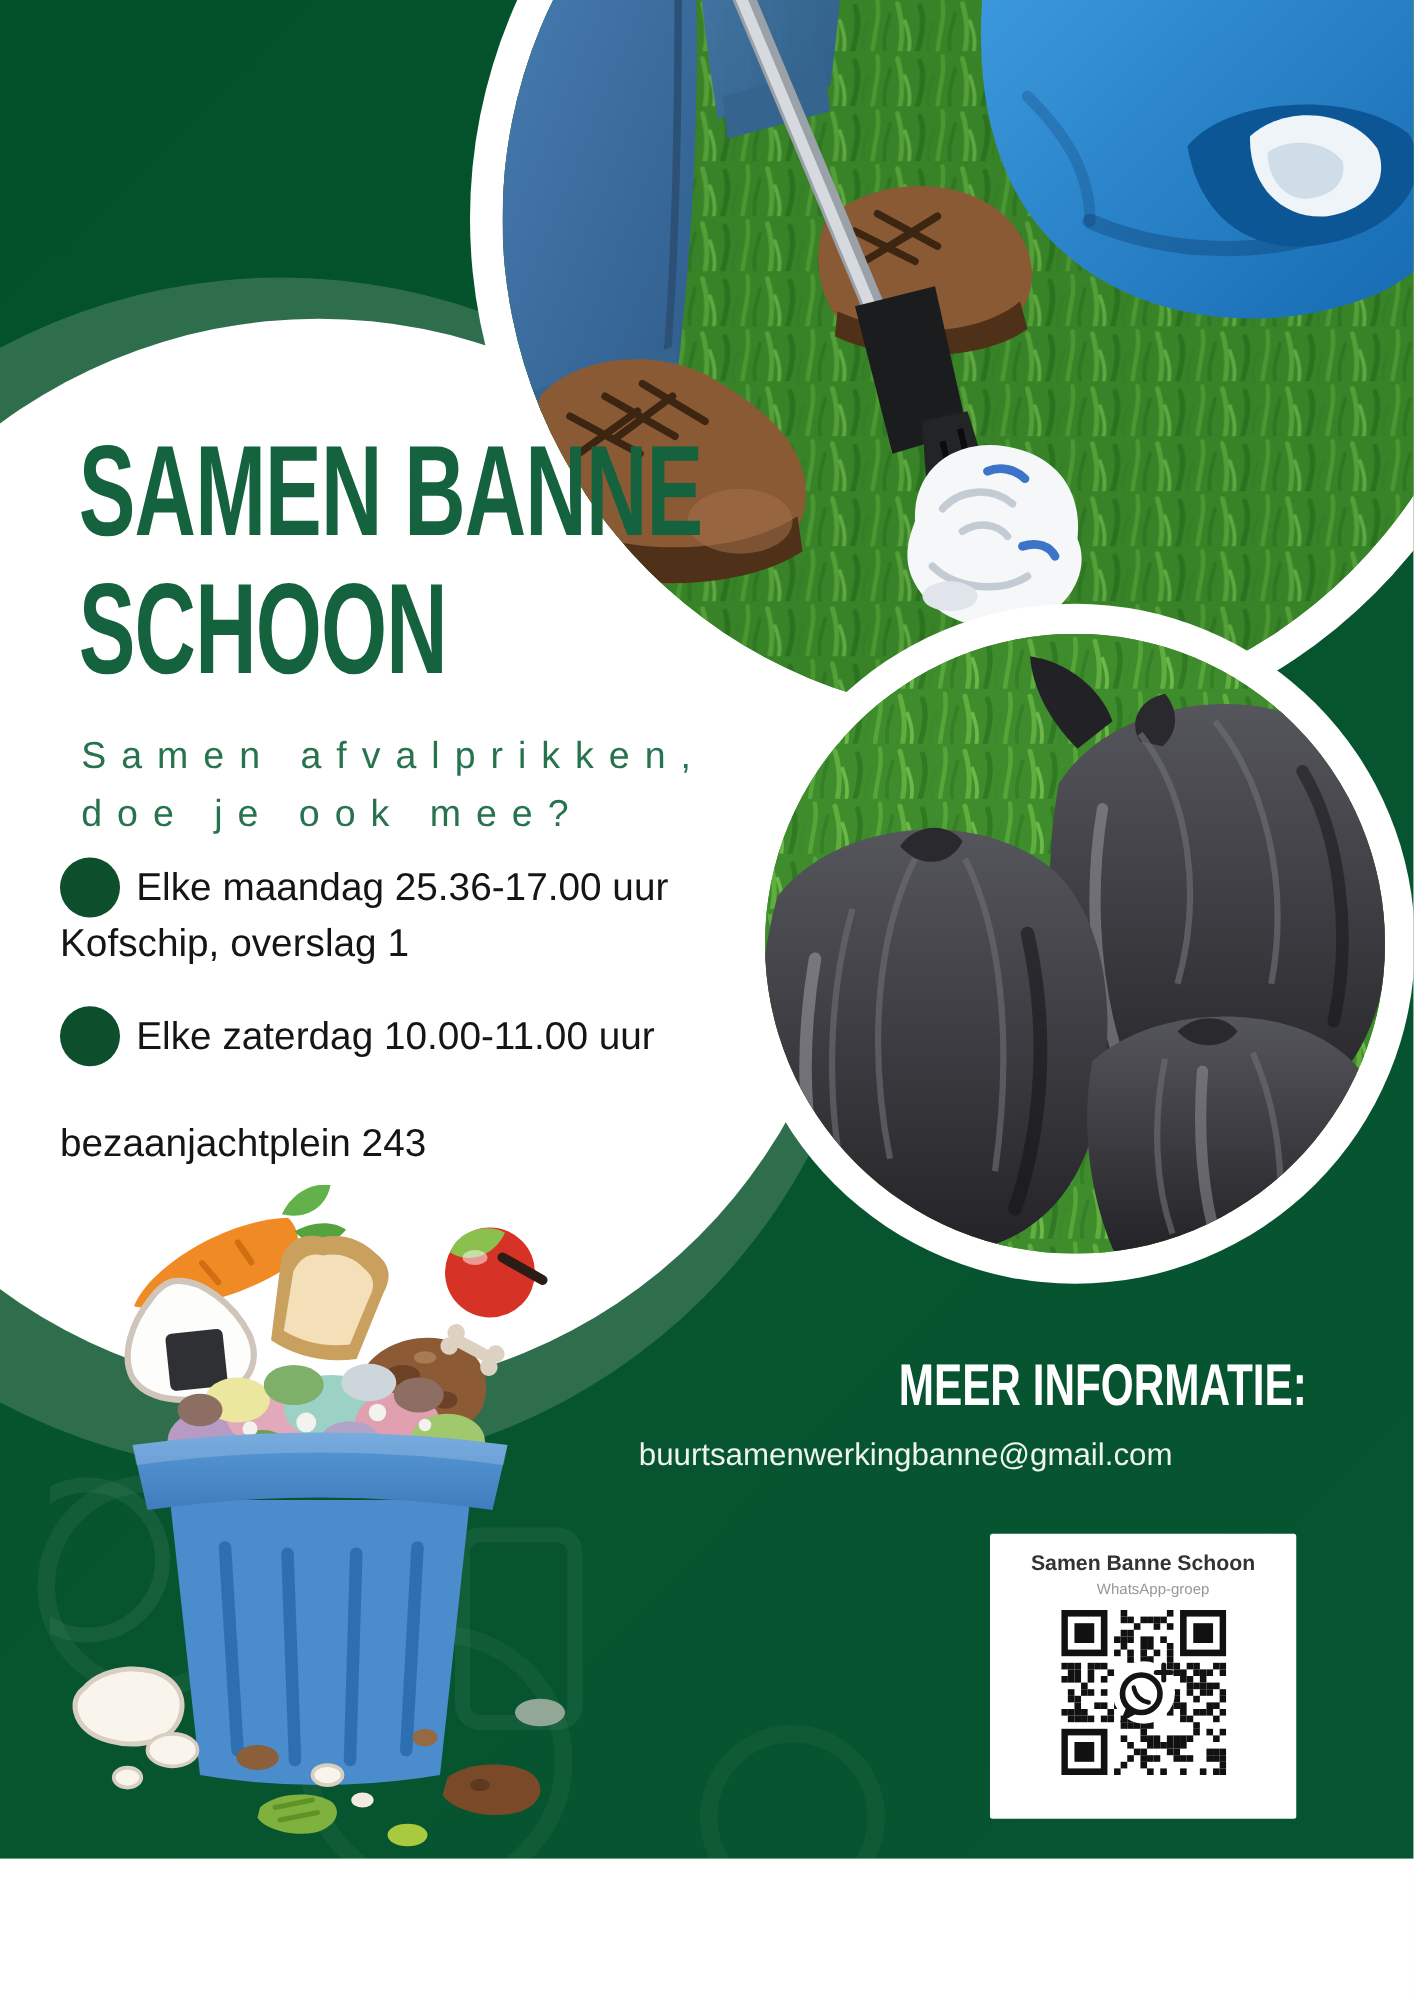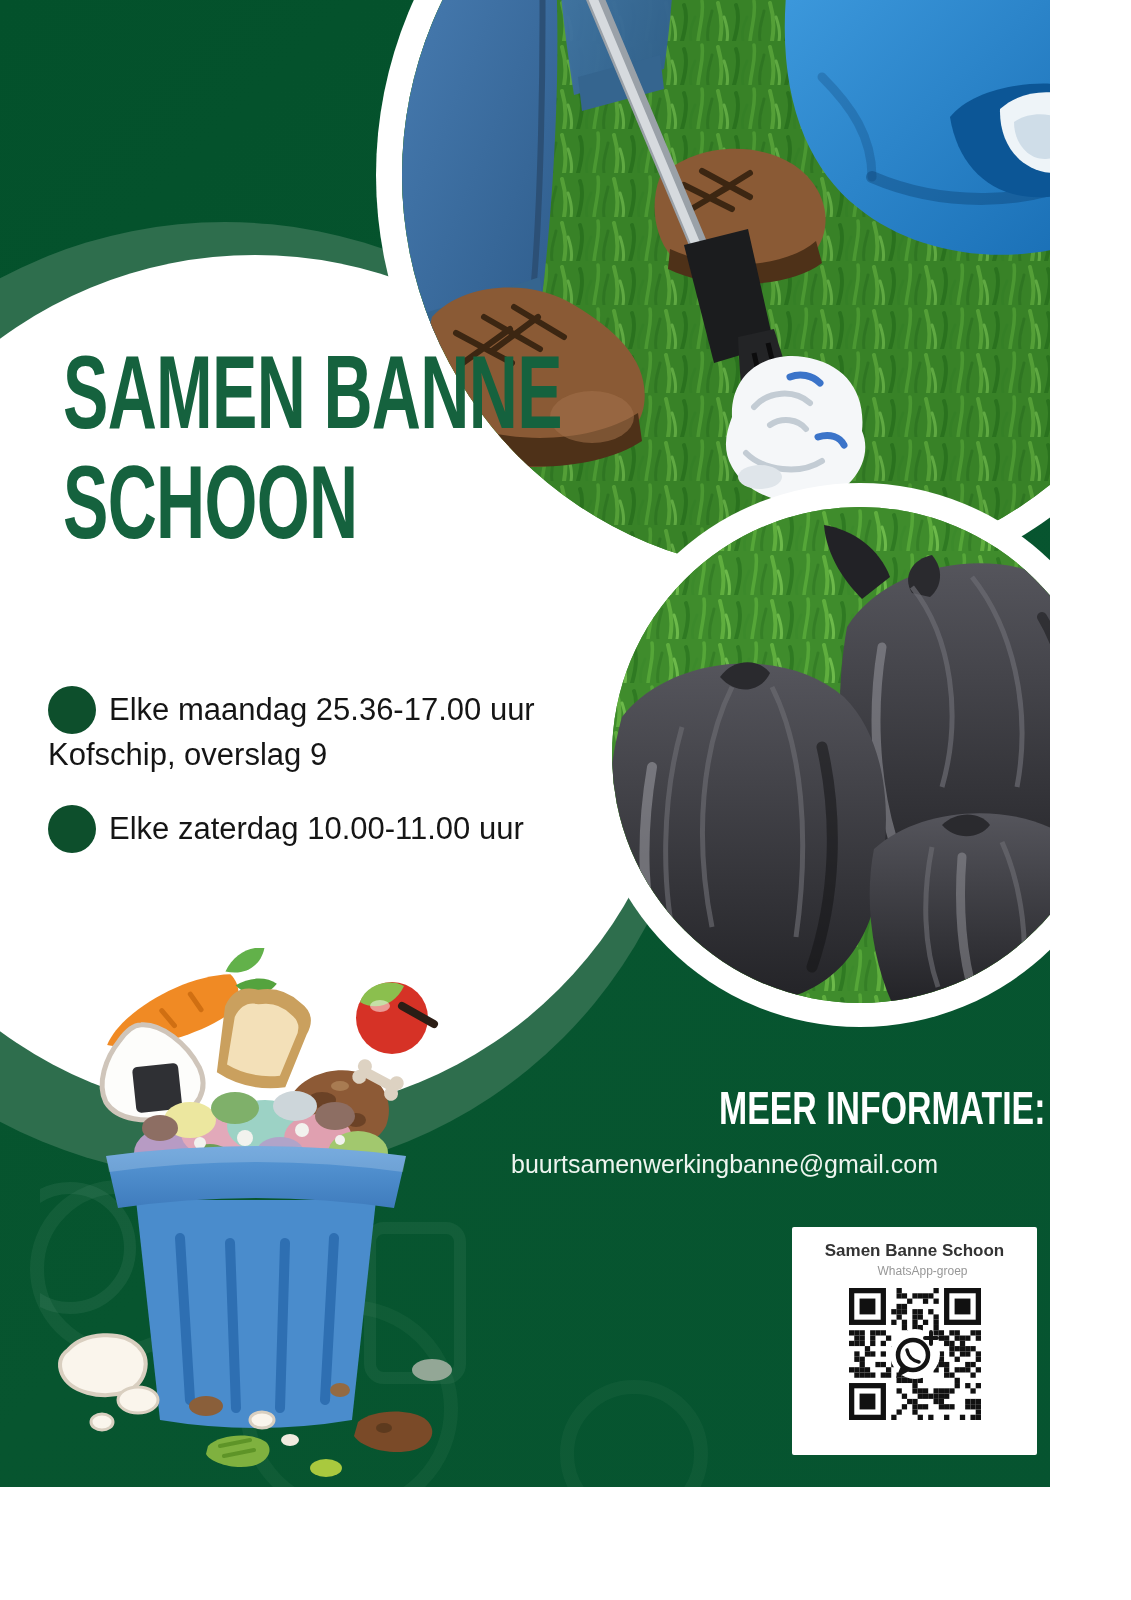--- a/index.html
+++ b/index.html
@@ -1,16 +1,16 @@
 <!DOCTYPE html>
 <html><head>
 <meta charset="utf-8">
 <style>
   html,body{margin:0;padding:0;background:#ffffff;}
-  .stage{position:relative;width:1050px;height:1600px;overflow:hidden;background:#ffffff;
+  .stage{position:relative;width:1131px;height:1600px;overflow:hidden;background:#ffffff;
          font-family:"Liberation Sans",sans-serif;}
   .poster{position:absolute;left:0;top:0;width:1131px;height:1487px;overflow:hidden;
           background:linear-gradient(135deg,#03512b 0%,#07552f 55%,#065430 100%);}
   .circle{position:absolute;border-radius:50%;}
   .light-circle{left:-253px;top:222px;width:956px;height:956px;background:#2e6e4d;}
   .white-circle{left:-175px;top:255px;width:860px;height:860px;background:#ffffff;}
   .photo-wrap{position:absolute;border-radius:50%;background:#ffffff;}
   .photo1{left:376px;top:-249px;width:848px;height:848px;}
   .photo2{left:588px;top:483px;width:544px;height:544px;}
   .photo-inner{position:absolute;border-radius:50%;overflow:hidden;}
@@ -161,29 +161,34 @@
 
           <path d="M262,342 C310,298 402,296 452,328 C502,360 512,422 500,472 L484,496 L280,496 C260,452 252,392 262,342 Z" fill="url(#bagDark)"></path>
           <path d="M330,318 C344,304 368,304 378,318 C368,332 344,334 330,318 Z" fill="#2a2a2e"></path>
           <path d="M320,340 C310,390 312,440 326,480 M390,335 C410,380 418,440 408,488" stroke="#6b6b72" stroke-width="5" fill="none" opacity="0.65"></path>
           <path d="M350,350 C346,400 350,450 362,488" stroke="#97979e" stroke-width="9" fill="none" opacity="0.5" stroke-linecap="round"></path>
         </svg>
       </div>
     </div>
 
     <h1 class="poster-title">SAMEN BANNE SCHOON</h1>
+    <div class="subtitle">
+      <span>Samen afvalprikken,</span><br>
+      <span>doe je ook mee?</span>
+    </div>
 
     <div class="events">
       <p class="event">
         <span class="dot"></span><span>Elke maandag 25.36-17.00 uur</span><br>
-        <span>Kofschip, overslag 9</span>
+        <span>Kofschip, overslag 1</span>
       </p>
       <p class="event">
         <span class="dot"></span><span>Elke zaterdag 10.00-11.00 uur</span><br>
         <br>
+        <span>bezaanjachtplein 243</span>
       </p>
     </div>
 
     <div class="trash-illo">
       <svg viewBox="0 0 430 540" preserveAspectRatio="none">
 
         <circle cx="30" cy="300" r="60" fill="none" stroke="rgba(125,175,145,0.12)" stroke-width="12"></circle>
         <rect x="330" y="280" width="90" height="150" rx="14" fill="none" stroke="rgba(125,175,145,0.10)" stroke-width="12"></rect>
 
         <g transform="rotate(-16 130 55)">

